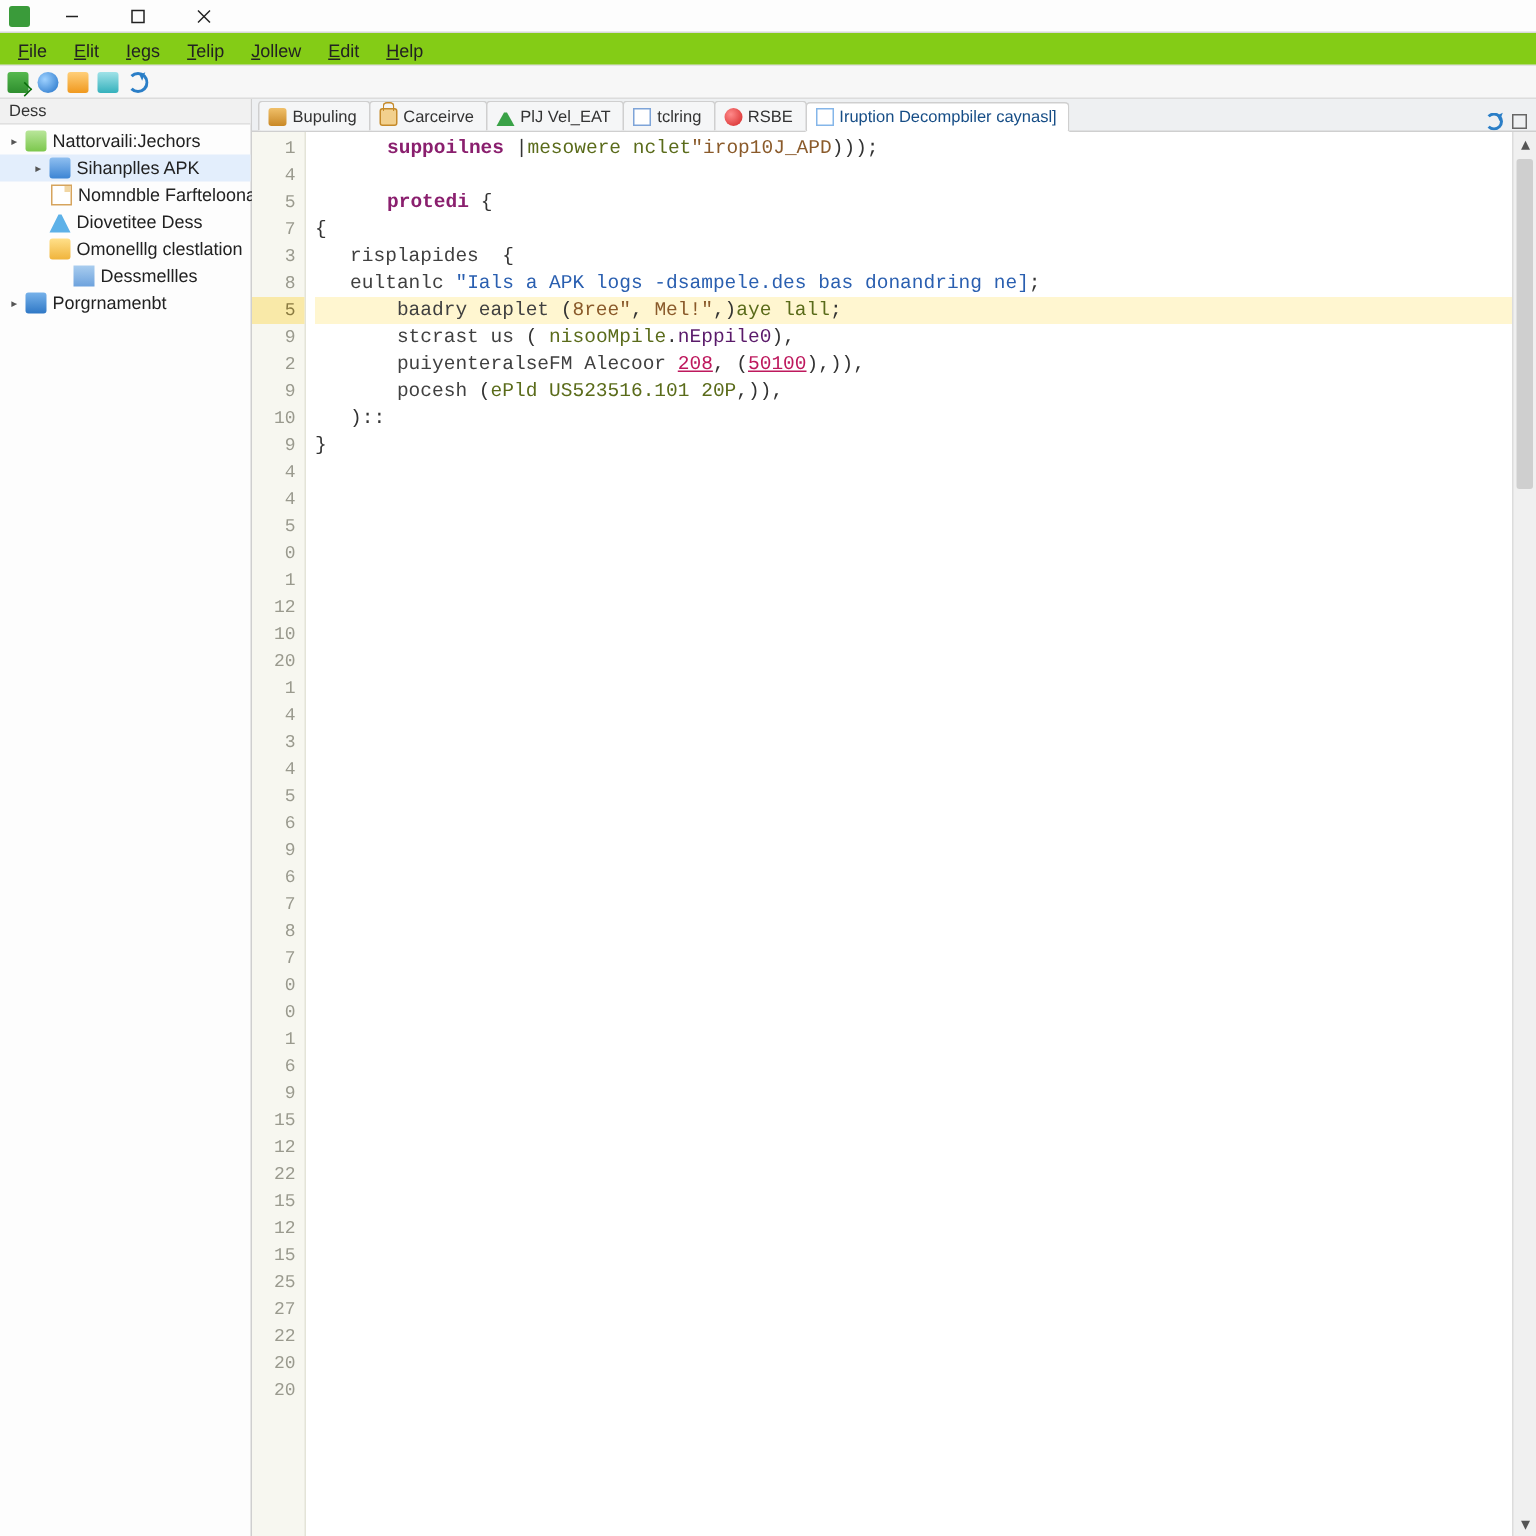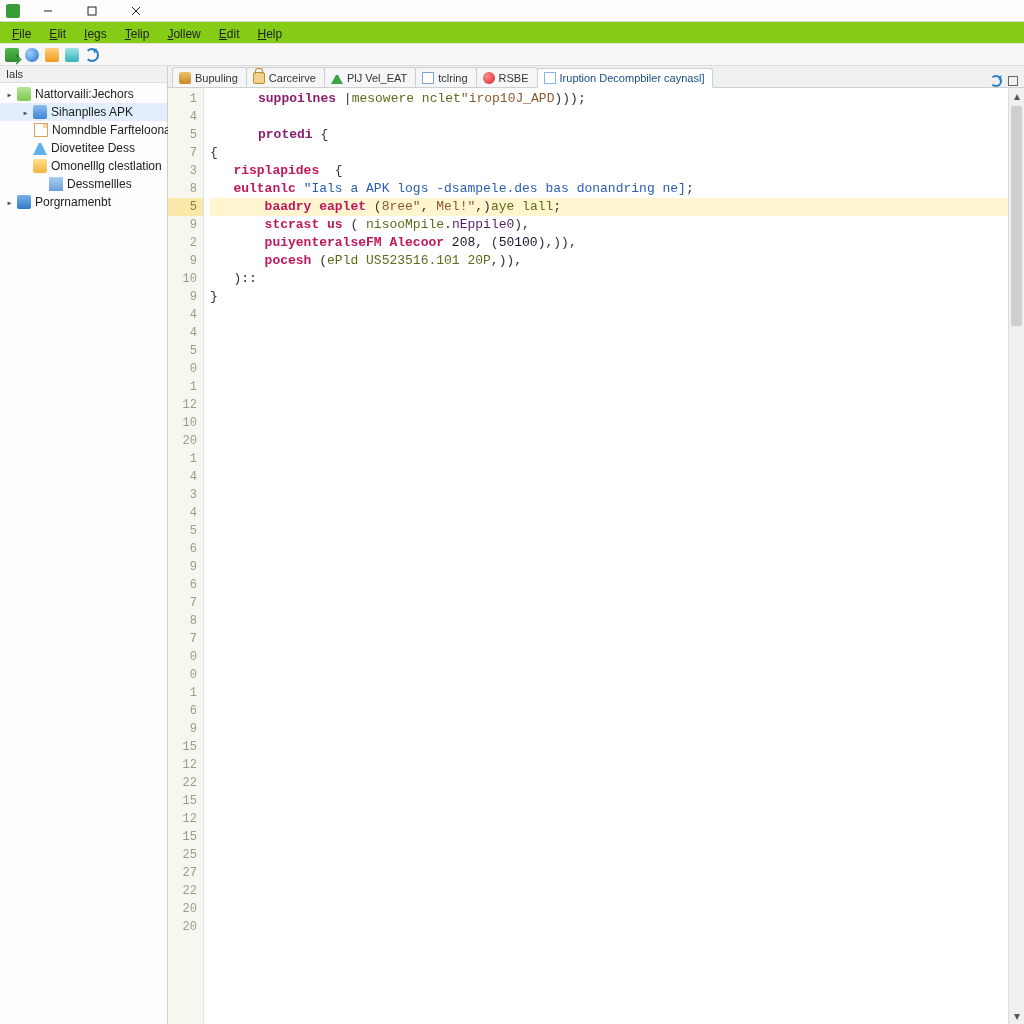--- a/index.html
+++ b/index.html
@@ -62,24 +62,24 @@
   .tabstrip-right .ico-refresh { width:12px;height:12px;}
   .tabstrip-right .ico-max { width:10px;height:10px;border:1px solid #666;}
   
   .code-container { flex:1; display:flex; overflow:hidden; background:#ffffff; position:relative;}
   .code-scroll { flex:1; overflow:hidden; display:flex;}
   .gutter { width:36px; background:#f7f7f0; border-right:1px solid #e4e4d8; text-align:right; color:#9a9a8e; font-family:Consolas, "Courier New", monospace; font-size:12px; line-height:18px; padding:2px 6px 2px 0;}
   .gutter .gline.hl { background:#f9e9a8; color:#8a7a40; margin-right:-6px; padding-right:6px;}
   .code { flex:1; font-family:Consolas, "Courier New", monospace; font-size:13px; line-height:18px; padding:2px 0 2px 6px; white-space:pre; color:#222;}
   .code .line { height:18px; }
   .tok-kw    { color:#8a1f6e; font-weight:600;margin-left:48px;}
-  .tok-id    { color:#be185d;font-weight:bold;}
+  .tok-id    { color:#404040;}
   .tok-type  { color:#5a6b1a;}
   .tok-str   { color:#2a5fb0;}
-  .tok-num   { color:#0f172a;}
+  .tok-num   { color:#be185d;text-decoration:underline;}
   .tok-brown { color:#8a5a2a;}
   .tok-pn    { color:#333;}
   .tok-call  { color:#5a1a6a;}
   .line.highlight { background:#fff6d0;}
   
   .vscroll { width:16px; background:#f0f0f0; border-left:1px solid #dcdcdc; position:relative;}
   .vscroll .arrow { position:absolute; left:0; width:16px; height:16px; display:flex; align-items:center; justify-content:center; color:#555;}
   .vscroll .arrow.up { top:0;} .vscroll .arrow.down { bottom:0;}
   .vscroll .thumb { position:absolute; left:2px; right:2px; top:18px; height:220px; background:#cfcfcf; border-radius:2px;}
 </style>
@@ -132,21 +132,21 @@
       <div class="ico ico-cyan-open"></div>
     </div>
     <div class="tool-btn">
       <div class="ico ico-refresh"></div>
     </div>
   </div>
 
 <div class="main">
 
   <div class="sidebar">
-    <div class="sidebar-header">Ials</div>
+    <div class="sidebar-header">Dess</div>
     <div class="tree" id="tree">
         <div class="tree-row" style="padding-left: 4px;">
           <span class="expander">▸</span>
           <span class="tree-ico ti-package"></span>
           <span>Nattorvaili:Jechors</span>
         </div>
         <div class="tree-row selected" style="padding-left: 20px;">
           <span class="expander">▸</span>
           <span class="tree-ico ti-cube"></span>
           <span>Sihanplles APK</span>

